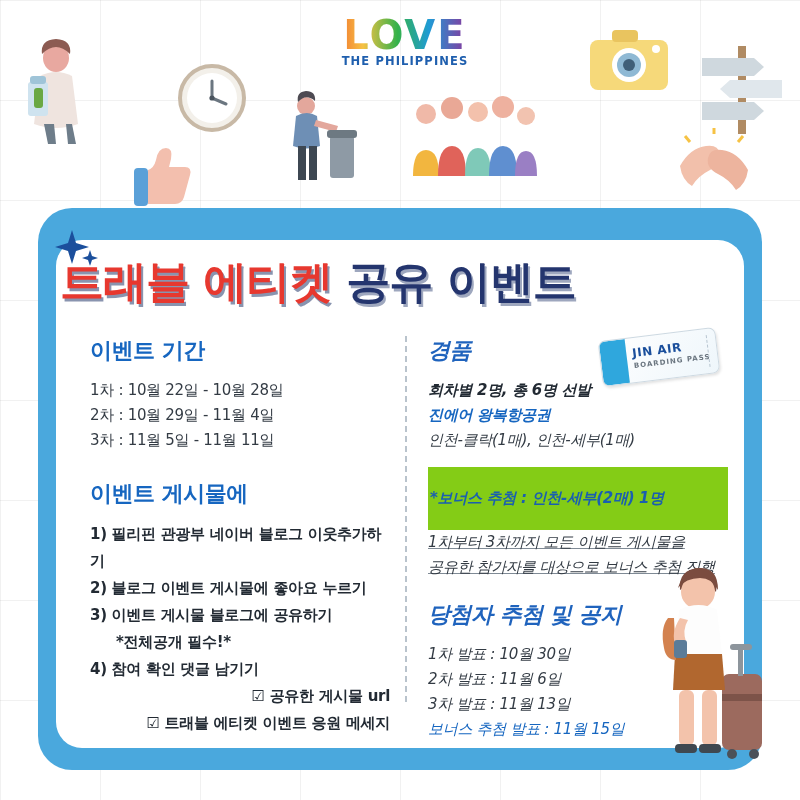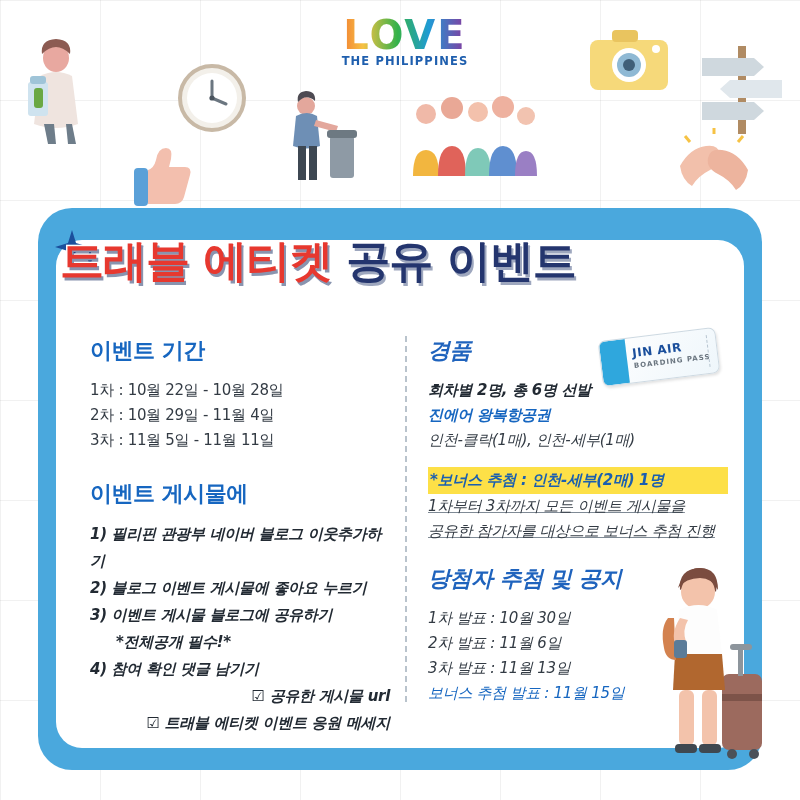--- a/index.html
+++ b/index.html
@@ -88,21 +88,21 @@
     border-radius: 26px;
     overflow: hidden;
   }
 
   
   .title-wrap {
     position: absolute;
     left: 60px; top: 232px;
     width: 660px; height: 80px;
     display: flex;
-    align-items: flex-start;
+    align-items: flex-end;
   }
   .sparkle {
     position: absolute;
     left: 52px; top: 228px;
     width: 46px; height: 46px;
     color: #1b4f9c;
   }
   .title-1 {
     font-size: 44px;
     font-weight: 800;
@@ -151,30 +151,30 @@
     color: #333b44;
     line-height: 25px;
     letter-spacing: -0.3px;
   }
   .line.b { font-weight: 700; color: #222a33; }
   .blue { color: #1666c0; font-weight: 700; }
   .bluet { color: #1666c0; }
 
   .gap { height: 26px; }
 
-  .num-list { margin-top: 8px; font-style: italic; }
+  .num-list { margin-top: 8px; }
   .num-list .line { line-height: 27px; }
   .indent1 { padding-left: 26px; }
   .indent2 { padding-left: 44px; text-align: right; }
 
   .hl {
-    background: #fde047;
+    background: #84cc16;
     font-weight: 700;
     color: #1a5fb0;
-    padding: 1px 2px;
+    padding: 19px 2px;
   }
   .uline { text-decoration: underline; text-decoration-color:#7f8a95; }
 
   
   .ticket {
     position: absolute;
     left: 600px; top: 334px;
     width: 118px; height: 46px;
     background: linear-gradient(135deg,#ffffff 0%,#eef6fb 100%);
     border: 1px solid #cdd9e2;

